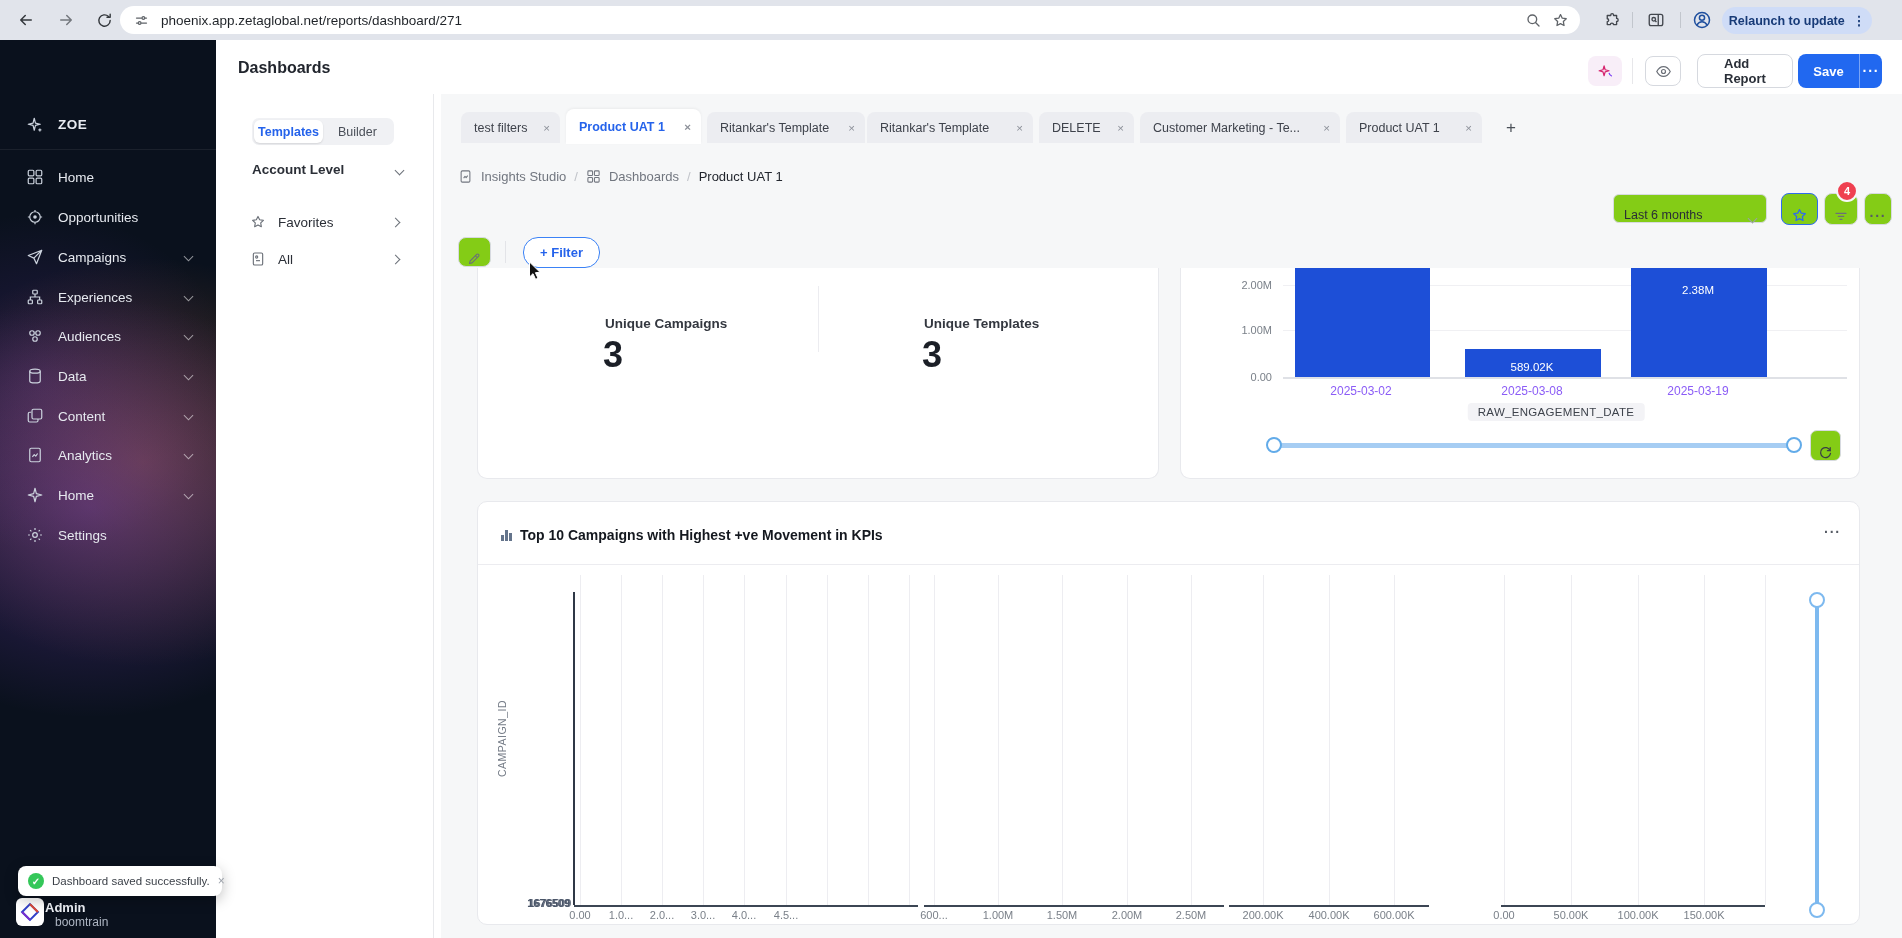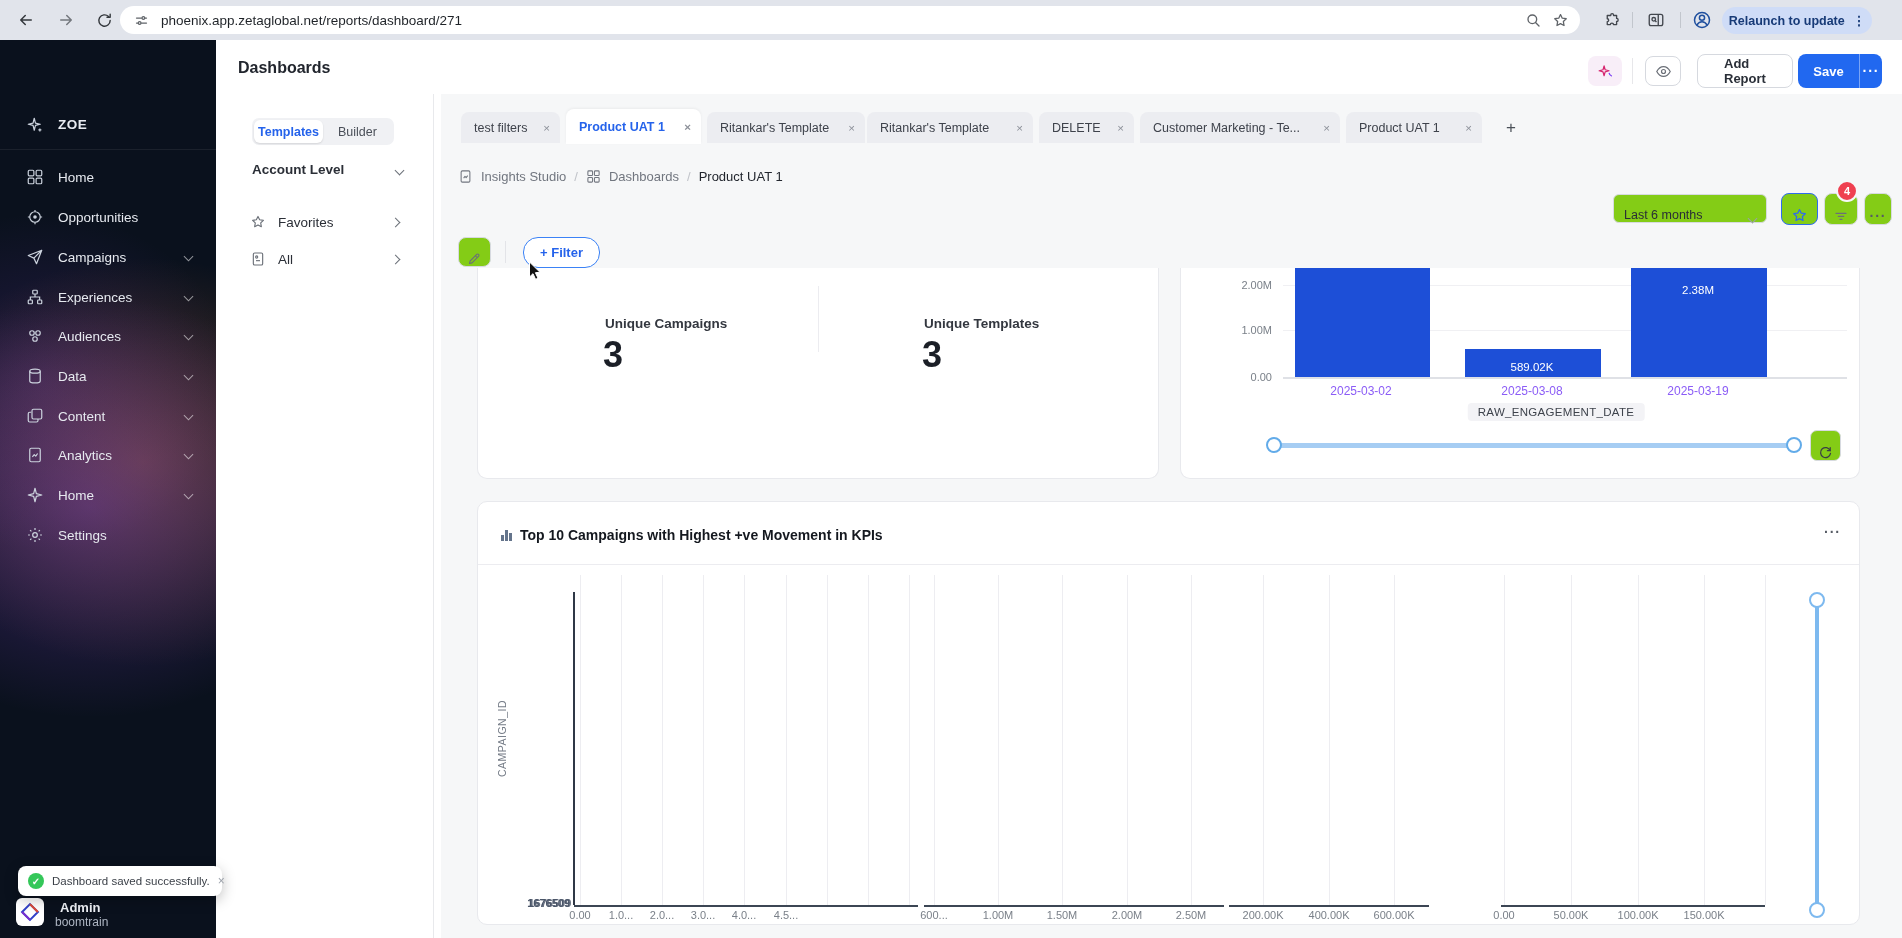--- a/index.html
+++ b/index.html
@@ -280,21 +280,21 @@
       <span>Settings</span>
     </div>
 
     <div class="abs" style="left:16px;top:858px;width:28px;height:28px;background:#fff;border-radius:6px;display:flex;align-items:center;justify-content:center;">
       <svg width="20" height="20" viewBox="0 0 24 24" fill="none">
           <path d="M12 2.5 21.5 12 12 21.5 2.5 12Z" stroke="#3040c9" stroke-width="2.4"></path>
           <path d="M12 2.5 21.5 12" stroke="#e14b34" stroke-width="2.4"></path>
           <path d="M2.5 12 12 21.5" stroke="#7a2fd0" stroke-width="2.4"></path>
         </svg>
     </div>
-    <div class="abs user-name" style="left:60px;top:860px;">Admin</div>
+    <div class="abs user-name" style="left:45px;top:860px;">Admin</div>
     <div class="abs user-org" style="left:55px;top:875px;">boomtrain</div>
   </div>
 
   <div class="toast">
     <span class="toast-check">✓</span>
     <span class="toast-msg">Dashboard saved successfully.</span>
     <span class="toast-close">×</span>
   </div>
 
   <div class="app-header"></div>

